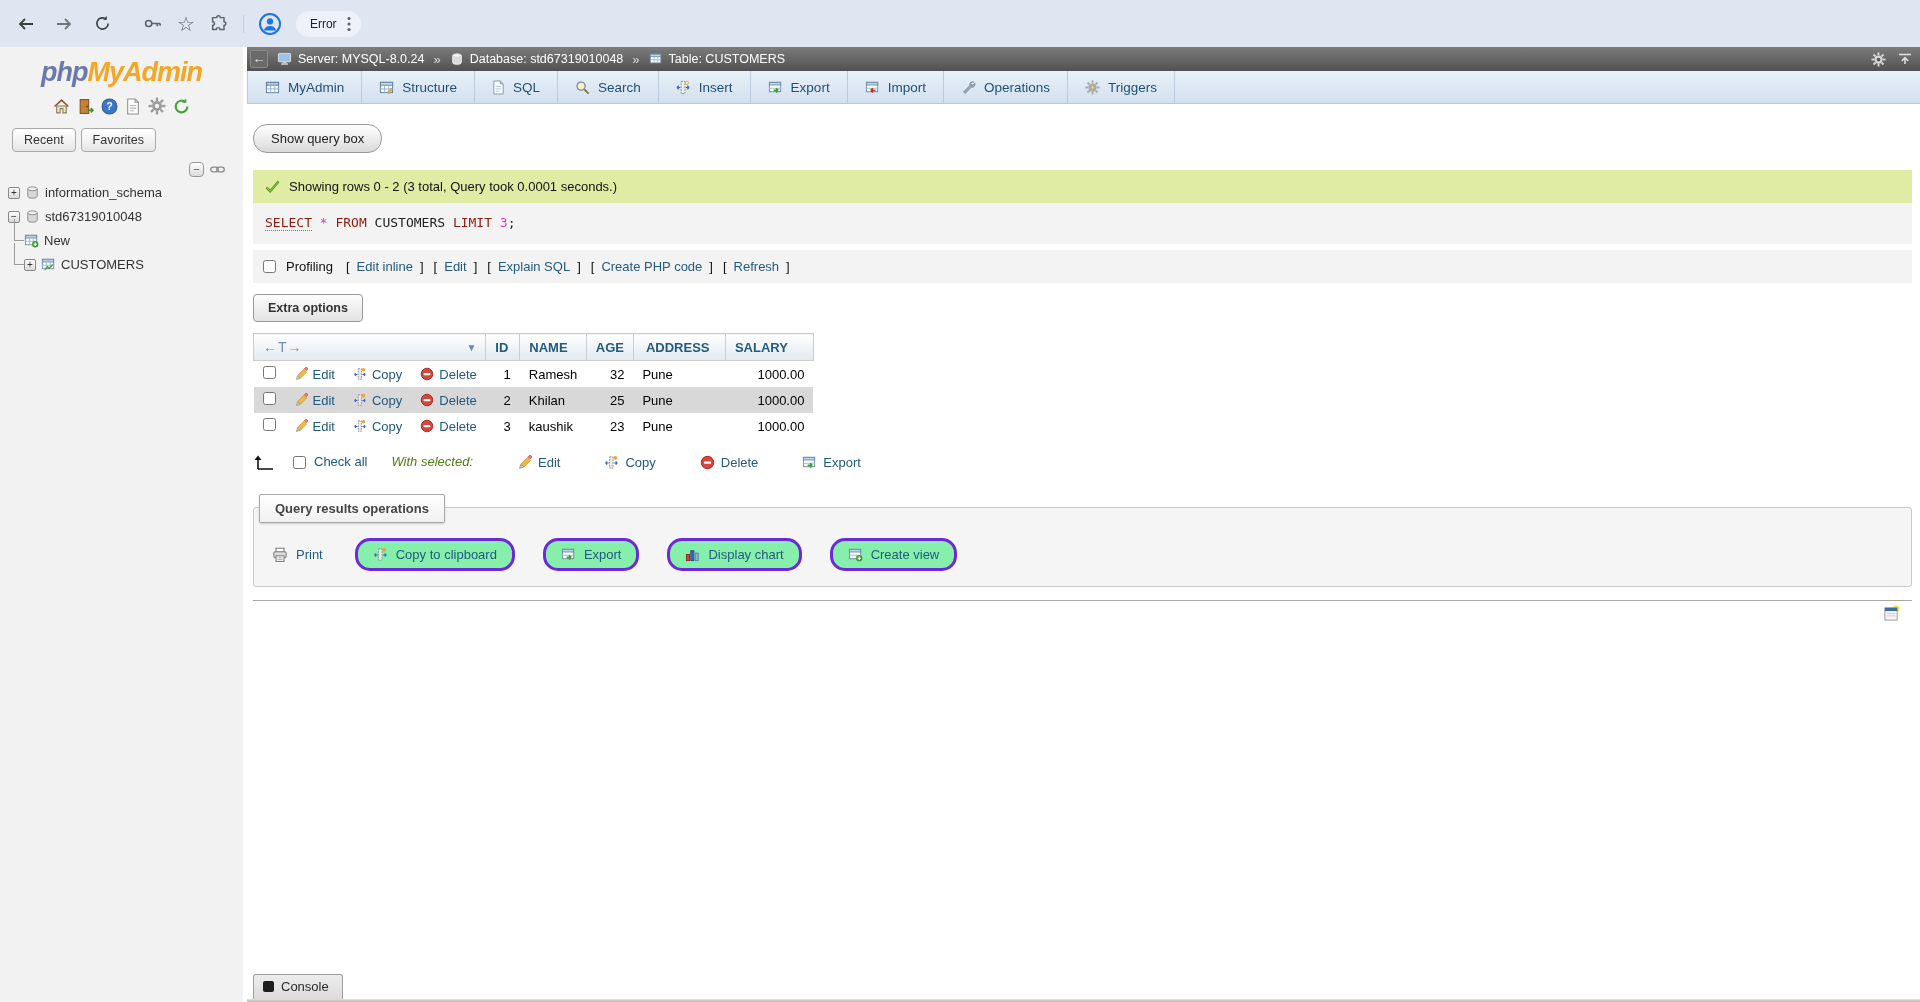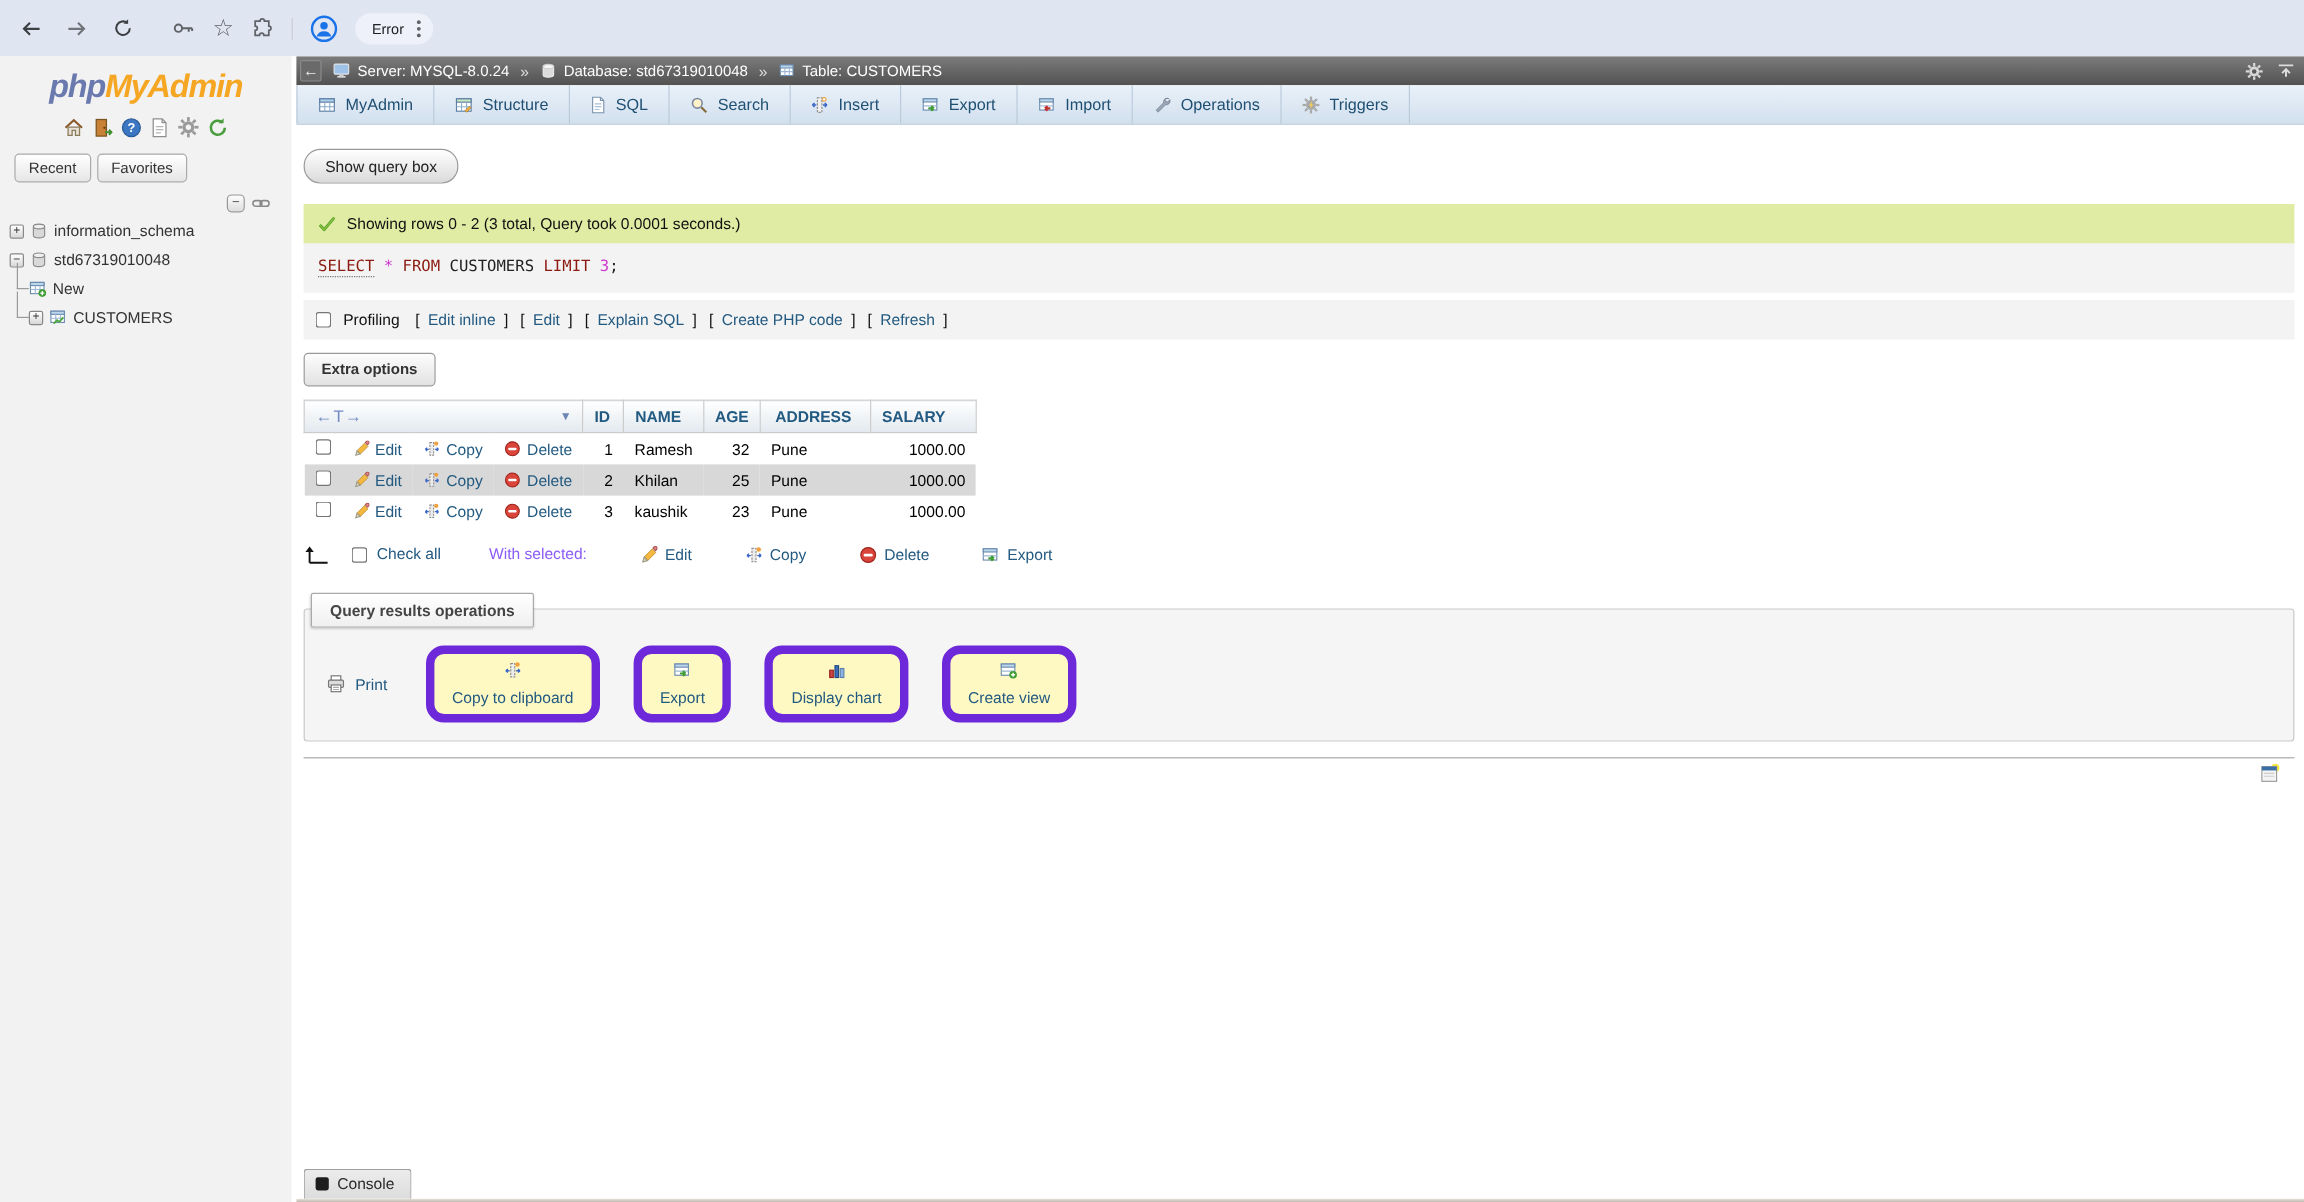--- a/index.html
+++ b/index.html
@@ -71,29 +71,29 @@
   .results th { background:linear-gradient(#fff,#e2e9ef); border:1px solid #ccc; color:#235a81; font-weight:bold; text-align:left; padding:5px 9px; }
   .results td { padding:5px 9px; }
   .results tr.alt td { background:#d8d8d8; }
   .results .num { text-align:right; }
   .th-tools { display:flex; align-items:center; justify-content:space-between; min-width:205px; }
   .flow-arrows { color:#7289c4; font-weight:normal; font-size:14px; letter-spacing:1px; }
   .sort-caret { color:#6d87b5; font-size:10px; font-weight:normal; }
   .act { display:flex; align-items:center; gap:5px; }
 
   .checkall-row { margin-top:15px; display:flex; font-size:13px; }
-  .withsel { color:#8b5cf6; margin-left:40px; }
+  .withsel { font-style:italic; color:#4d7c0f; margin-left:24px; }
   .bulk { display:flex; align-items:center; gap:6px; margin-left:44px; }
 
   
   .ops-fieldset { position:relative; margin-top:36px; border:1px solid #c9c9c9; border-radius:3px; background:#f5f5f5; padding:30px 14px 15px; }
   .ops-legend { position:absolute; top:-14px; left:5px; background:linear-gradient(#fff,#f0f0f0); border:1px solid #aaa; border-radius:2px; box-shadow:0 1px 2px rgba(0,0,0,.18); padding:6px 15px; font-size:13px; font-weight:bold; color:#444; }
   .ops-row { display:flex; align-items:center; gap:28px; }
   .op-link { display:flex; align-items:center; gap:8px; font-size:13px; color:#235a81; padding:6px 4px; }
-  .op-pill { border:7px solid #6d28d9; border-radius:15px; background:#fef9c3; padding:6px 15px;flex-direction:column; }
+  .op-pill { border:3px solid #6d28d9; border-radius:15px; background:#86efac; padding:6px 15px; }
 
   .divider { border-top:1px solid #a8a8a8; margin-top:13px; }
   .corner-row { display:flex; justify-content:flex-end; padding:4px 12px 0 0; }
 
   
   .console-wrap { position:absolute; left:0; right:0; bottom:0; }
   .console-tab { display:inline-flex; align-items:center; gap:7px; margin-left:6px; background:linear-gradient(#ececec,#dcdcdc); border:1px solid #9f9f9f; border-bottom:none; border-radius:3px 3px 0 0; padding:4px 13px 5px 9px; font-size:13px; color:#2a2a2a; }
   .console-sq { width:11px; height:11px; background:#1d1d1d; border-radius:2px; }
   .console-strip { height:3px; background:linear-gradient(#e7e3dc,#b9b3a9); }
 

